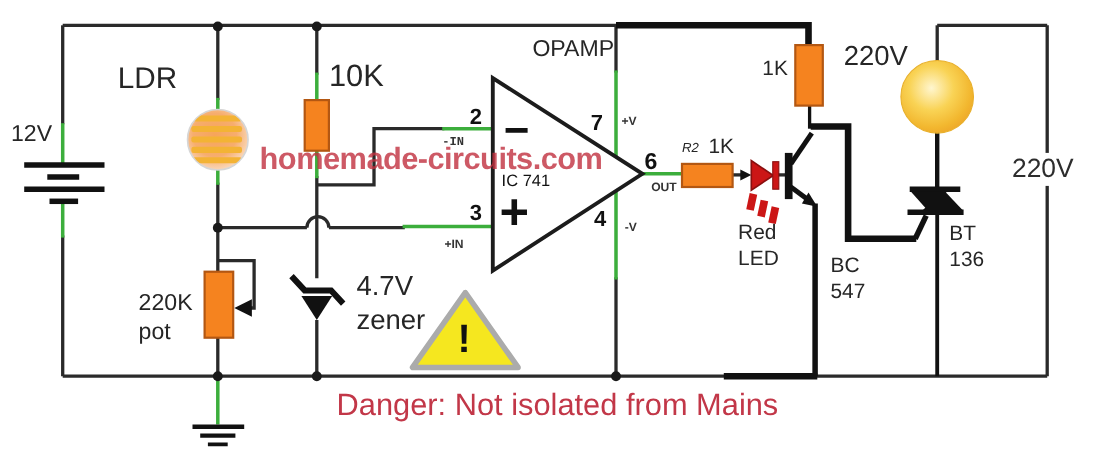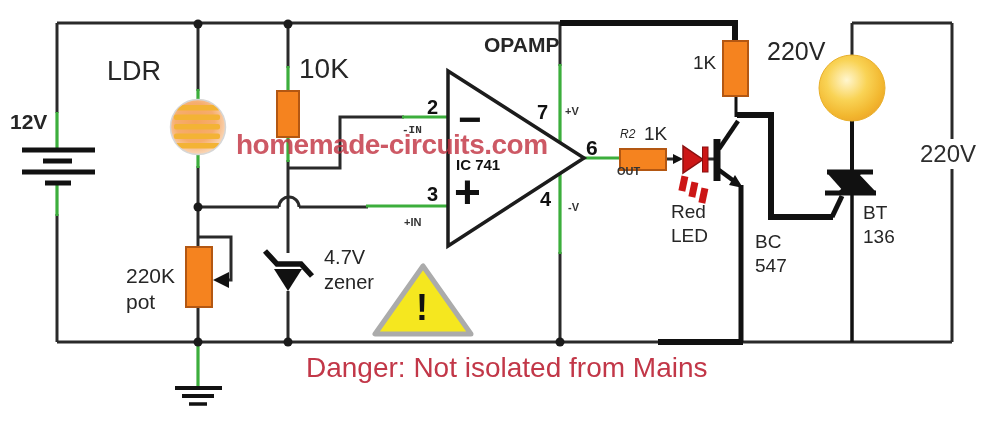--- a/index.html
+++ b/index.html
@@ -2,21 +2,21 @@
 <html><head>
 <meta charset="utf-8">
 <style>
   html,body{margin:0;padding:0;background:#fff;}
   #stage{
     position:relative;width:1000px;height:425px;background:#ffffff;overflow:hidden;
     font-family:"Liberation Sans", sans-serif;color:#222;
   }
   #schematic-svg{position:absolute;left:0;top:0;}
   .lbl{position:absolute;white-space:pre;line-height:1.15;color:#262626;}
-  .b{font-weight:bold;text-align:center;}
+  .b{font-weight:normal;text-align:center;}
   .big{font-size:27px;}
   .two{line-height:1.25;}
   .pin{font-size:20px;font-weight:bold;color:#111;}
   .tiny{font-size:11px;font-weight:bold;color:#333;}
   .sign{color:#111;font-weight:bold;line-height:1;}
   .watermark{
     font-size:28px;font-weight:bold;letter-spacing:-0.5px;
     color:rgba(193,48,62,0.8);
   }
   .danger{font-size:28px;color:#c23748;}
@@ -173,33 +173,33 @@
     </g>
 
     <polygon points="423,266 375,334 471,334" fill="#f5e71f" stroke="#ababab" stroke-width="5" stroke-linejoin="round"></polygon>
   </svg>
 
   <div class="lbl b" style="left:10px;top:110px;font-size:21px;">12V</div>
   <div class="lbl big" style="left:107px;top:56px;">LDR</div>
   <div class="lbl" style="left:299px;top:53px;font-size:28px;">10K</div>
 
   <div class="lbl two" style="left:126px;top:263px;font-size:21px;"><span>220K</span><br><span>pot</span></div>
-  <div class="lbl two" style="left:324px;top:245px;font-size:20px;"><span>4.7V</span><br><span>zener</span></div>
+  <div class="lbl two" style="left:324px;top:245px;font-size:25px;"><span>4.7V</span><br><span>zener</span></div>
 
   <div class="lbl b" style="left:484px;top:33px;font-size:21px;">OPAMP</div>
   <div class="lbl pin" style="left:427px;top:96px;">2</div>
   <div class="lbl pin" style="left:427px;top:183px;">3</div>
   <div class="lbl pin" style="left:537px;top:101px;">7</div>
   <div class="lbl pin" style="left:540px;top:188px;">4</div>
   <div class="lbl pin" style="left:586px;top:136px;font-size:21px;">6</div>
   <div class="lbl tiny" style="left:402px;top:124px;font-family:Liberation Mono, monospace;">-IN</div>
   <div class="lbl tiny" style="left:404px;top:216px;">+IN</div>
   <div class="lbl tiny" style="left:565px;top:105px;">+V</div>
   <div class="lbl tiny" style="left:568px;top:201px;">-V</div>
-  <div class="lbl tiny" style="left:592px;top:165px;margin-left:25px;">OUT</div>
+  <div class="lbl tiny" style="left:592px;top:165px;">OUT</div>
   <div class="lbl sign" style="left:458px;top:99px;font-size:40px;">−</div>
   <div class="lbl b" style="left:456px;top:156px;font-size:15px;color:#111;">IC 741</div>
   <div class="lbl sign" style="left:454px;top:169px;font-size:46px;">+</div>
 
   <div class="lbl" style="left:620px;top:128px;font-size:12px;font-style:italic;">R2</div>
   <div class="lbl" style="left:644px;top:123px;font-size:19px;">1K</div>
   <div class="lbl" style="left:693px;top:52px;font-size:19px;">1K</div>
 
   <div class="lbl two" style="left:671px;top:200px;font-size:19px;"><span>Red</span><br><span>LED</span></div>
   <div class="lbl two" style="left:755px;top:230px;font-size:19px;"><span>BC</span><br><span>547</span></div>

